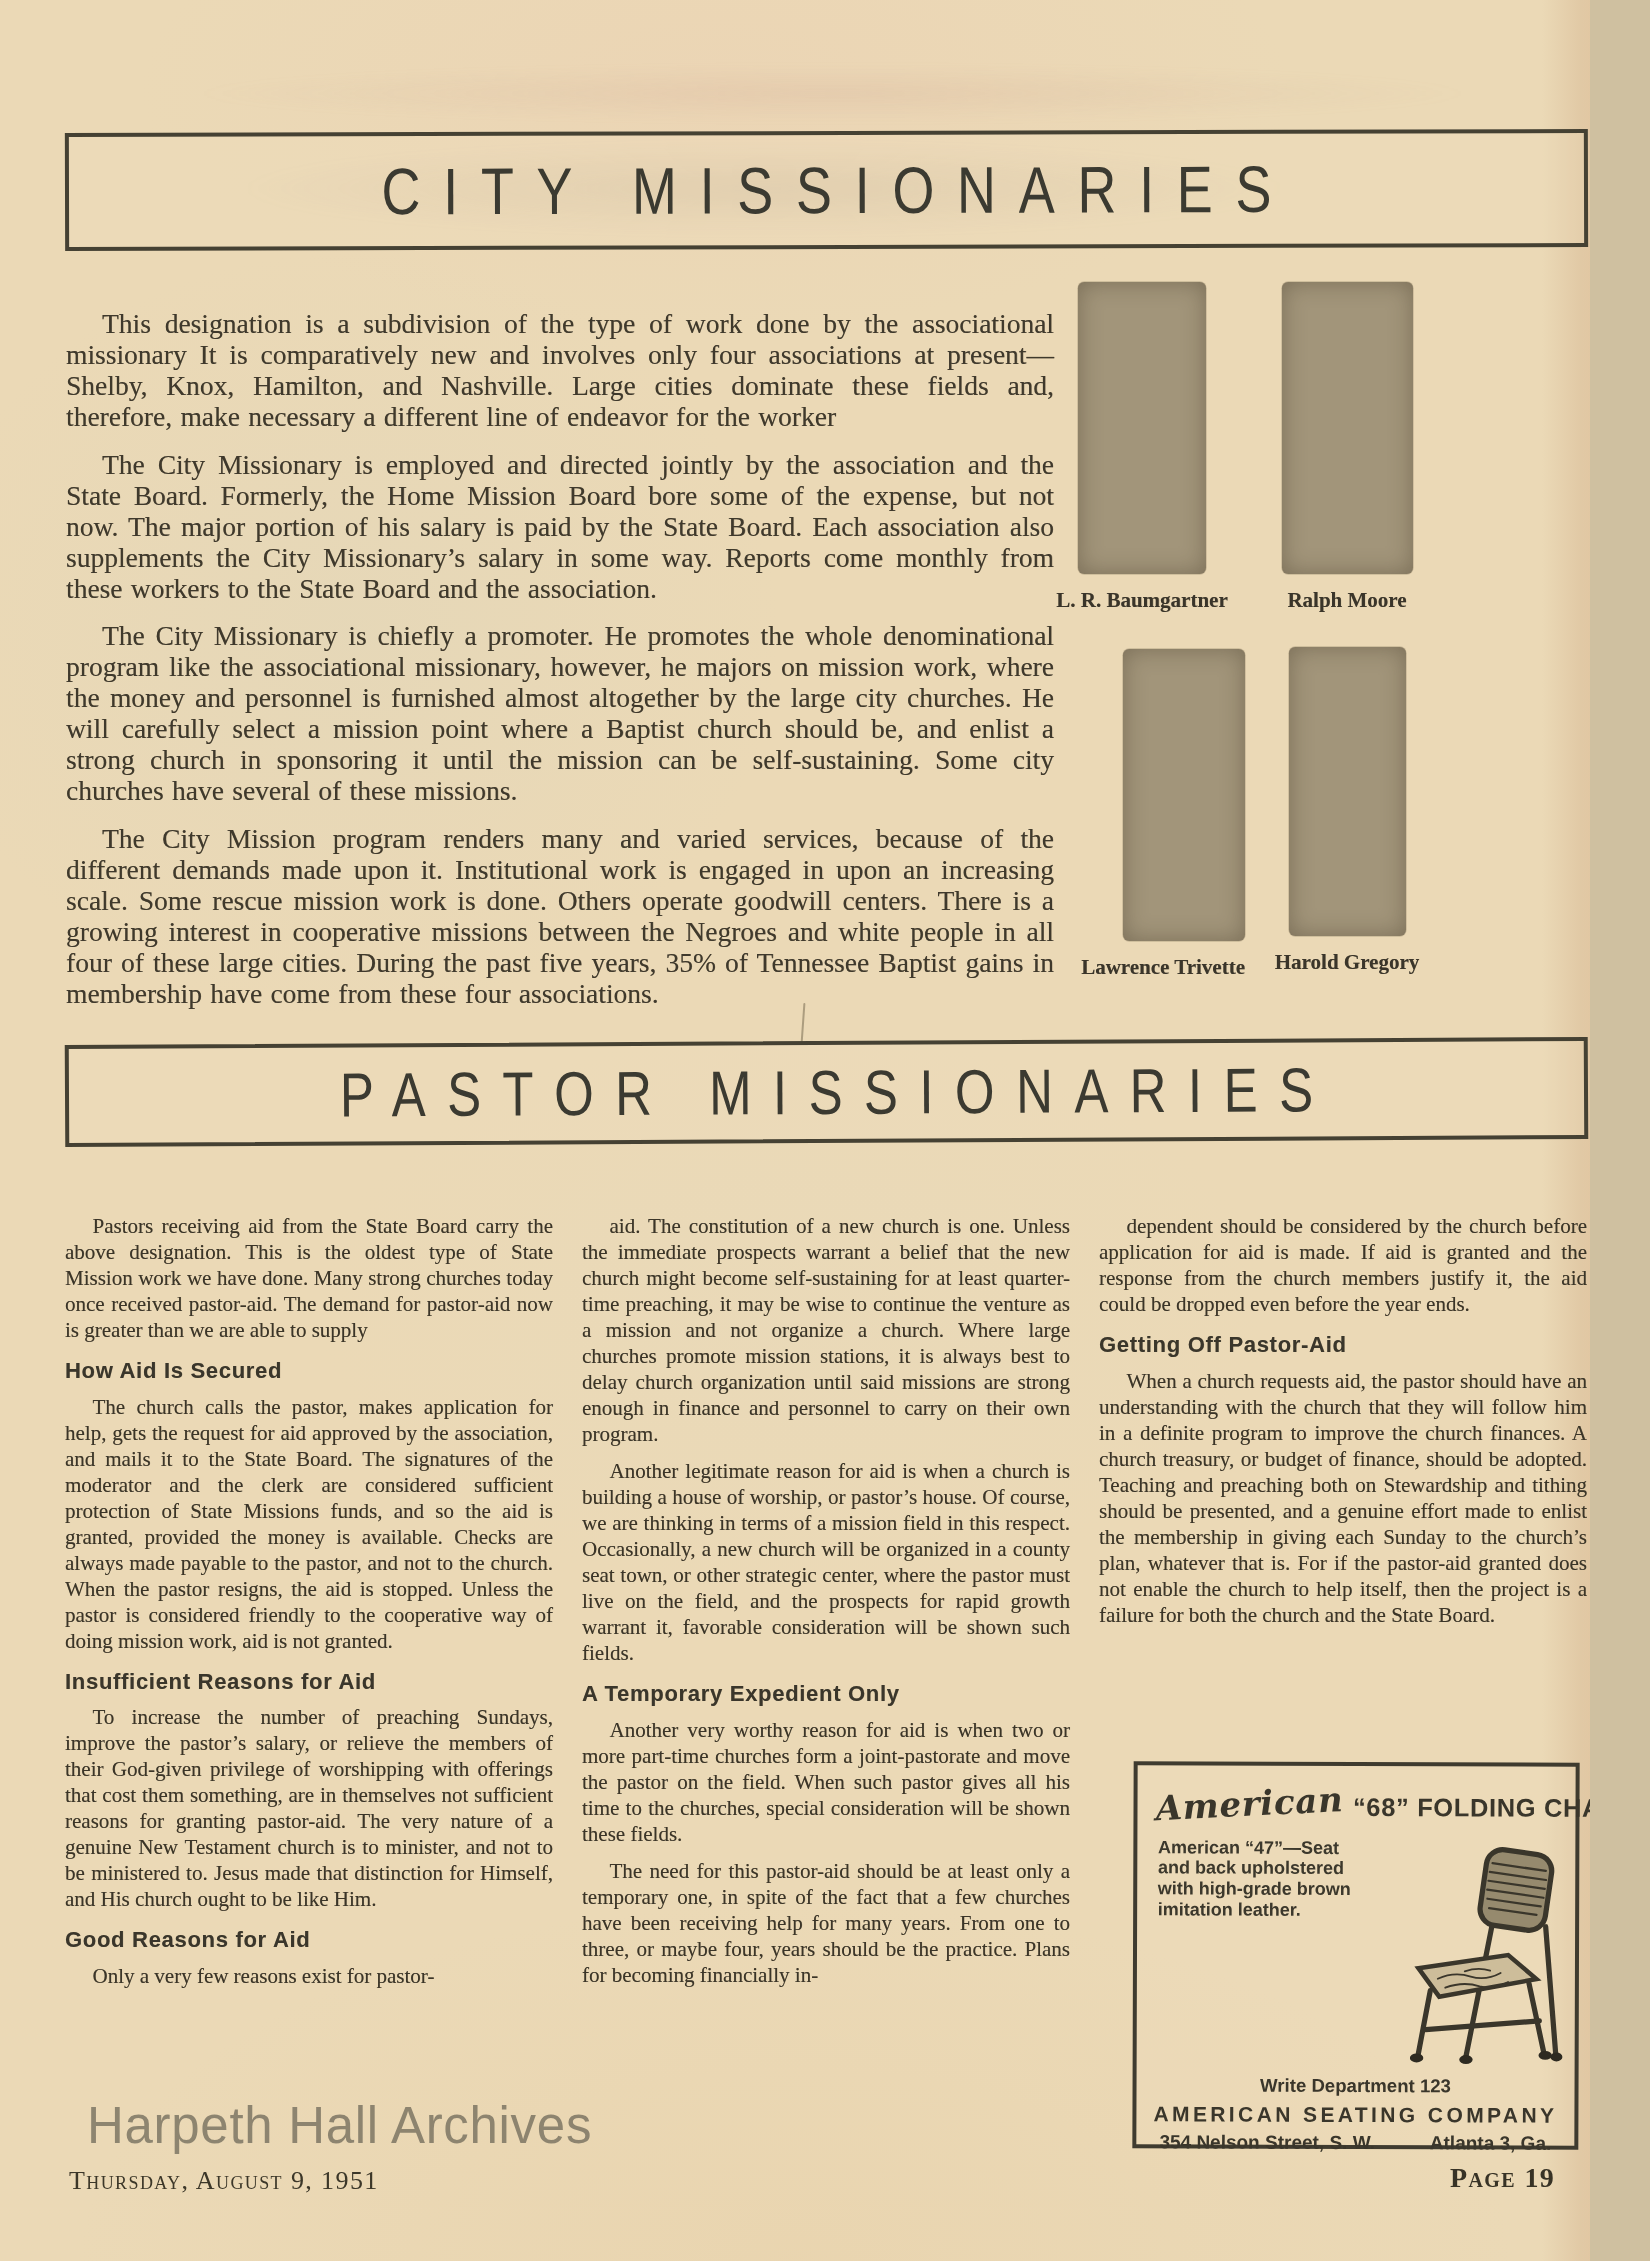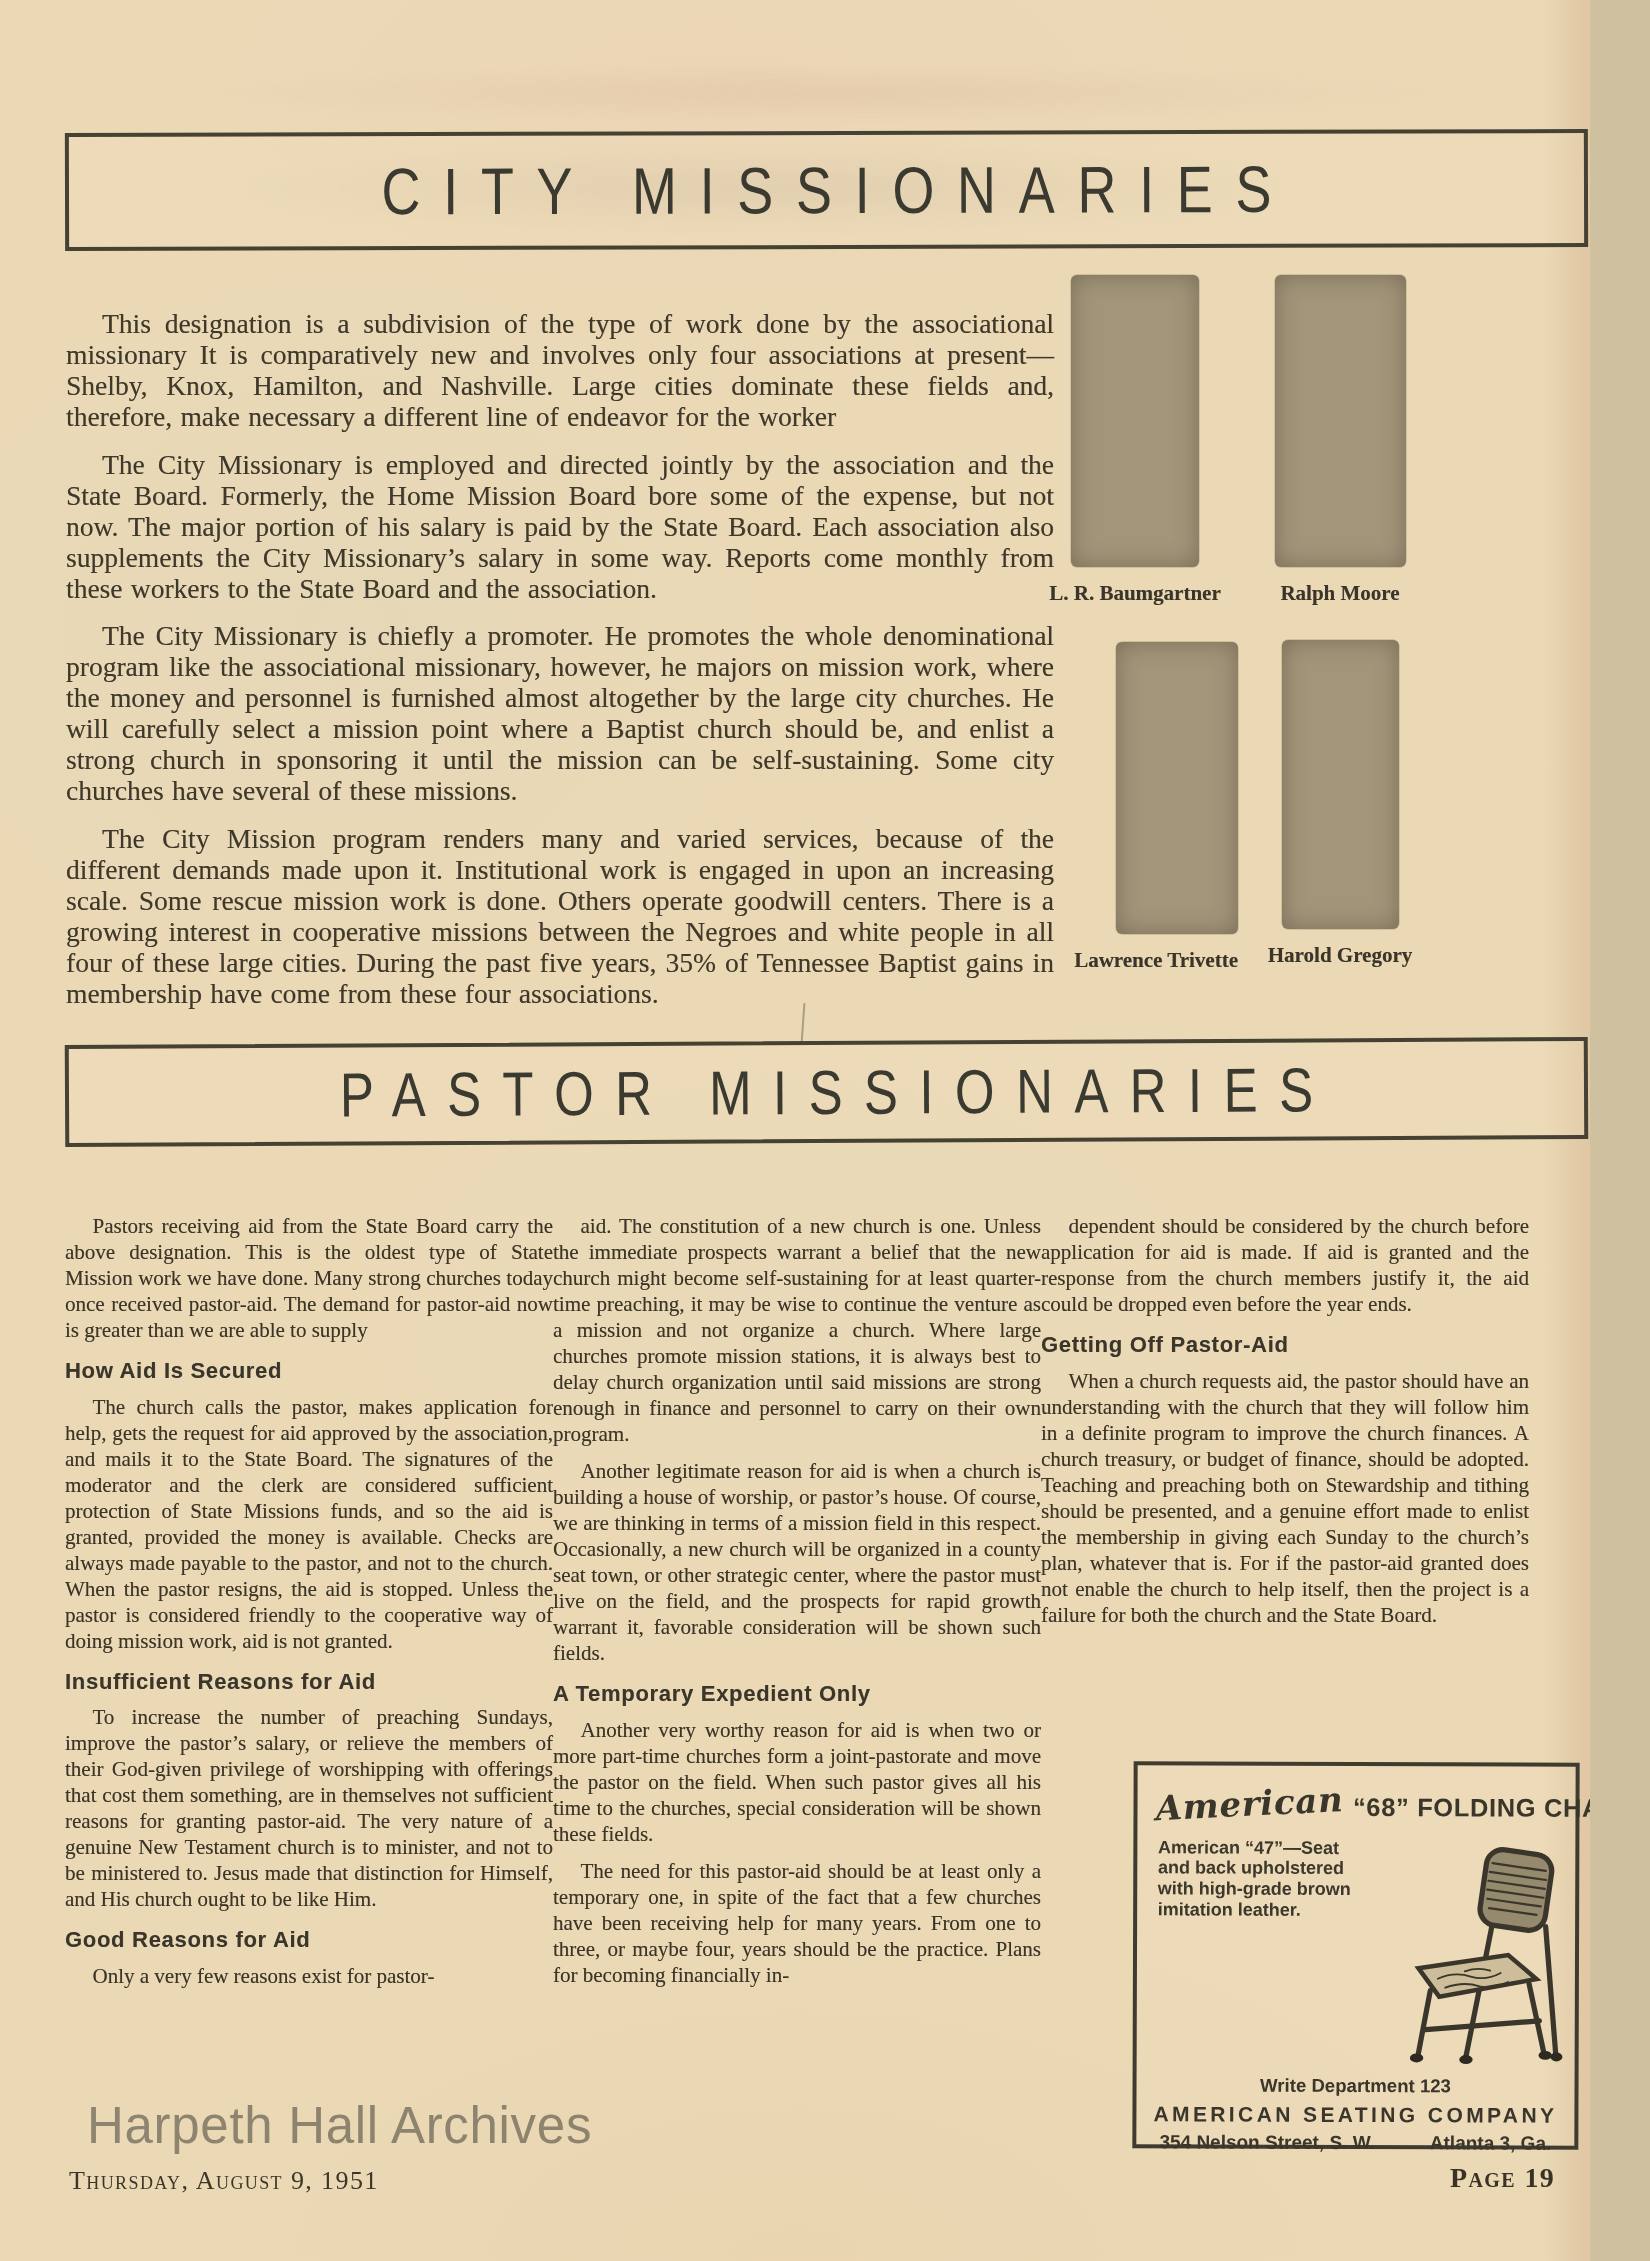--- a/index.html
+++ b/index.html
@@ -50,21 +50,21 @@
   .city-text p{
     margin:0 0 16.5px 0;
     font-size:27.5px;line-height:31px;
     text-align:justify;text-indent:36px;
     color:#3f392c;
     text-shadow:0.3px 0.3px 0.5px rgba(62,54,38,0.45);
     word-spacing:1.4px;
   }
 
   
-  .photo-fig{position:absolute;width:206px;margin:0;display:flex;flex-direction:column;align-items:center;}
+  .photo-fig{position:absolute;width:206px;margin:7px;display:flex;flex-direction:column;align-items:center;}
   .portrait{
     border-radius:6.2px;
     box-shadow:inset 0 0 23.4px rgba(55,45,30,0.38), 0 0 0 0.7px rgba(90,78,56,0.25);
     background-color:#a2957a;
     background-image:
       radial-gradient(rgba(42,36,24,0.16) 0.8px, transparent 1px),
       radial-gradient(ellipse 58% 20% at 50% 12%, var(--hair) 0 58%, transparent 62%),
       radial-gradient(ellipse 35% 20% at 50% 31%, var(--skin) 0 62%, transparent 67%),
       radial-gradient(ellipse 90% 40% at 50% 106%, var(--suit) 0 70%, transparent 74%),
       linear-gradient(180deg,#b2a librar588,#b2a588 0%, #9d9075 55%, #8d8067 100%);
@@ -83,21 +83,21 @@
   .fig1{left:1032px;top:275px;}
   .fig2{left:1237px;top:275px;}
   .fig3{left:1032px;top:642px;align-items:flex-end;}
   .fig4{left:1237px;top:640px;}
   .fig1 .portrait{width:128px;height:292px;}
   .fig2 .portrait{width:131px;height:292px;}
   .fig3 .portrait{width:122px;height:292px;}
   .fig4 .portrait{width:117px;height:289px;}
 
   
-  .cols{position:absolute;left:65px;top:1213px;width:1523px;display:flex;}
+  .cols{position:absolute;left:65px;top:1213px;width:1523px;display:flex;gap:29px;}
   .col{width:488px;}
   .col p{
     margin:0 0 11px 0;
     font-size:21px;line-height:26px;
     text-align:justify;text-indent:27.5px;
     color:#3b3528;
     text-shadow:0.2px 0.2px 0.4px rgba(62,54,38,0.45);
   }
   .col h3{
     margin:15px 0 9.6px 0;text-align:left;

